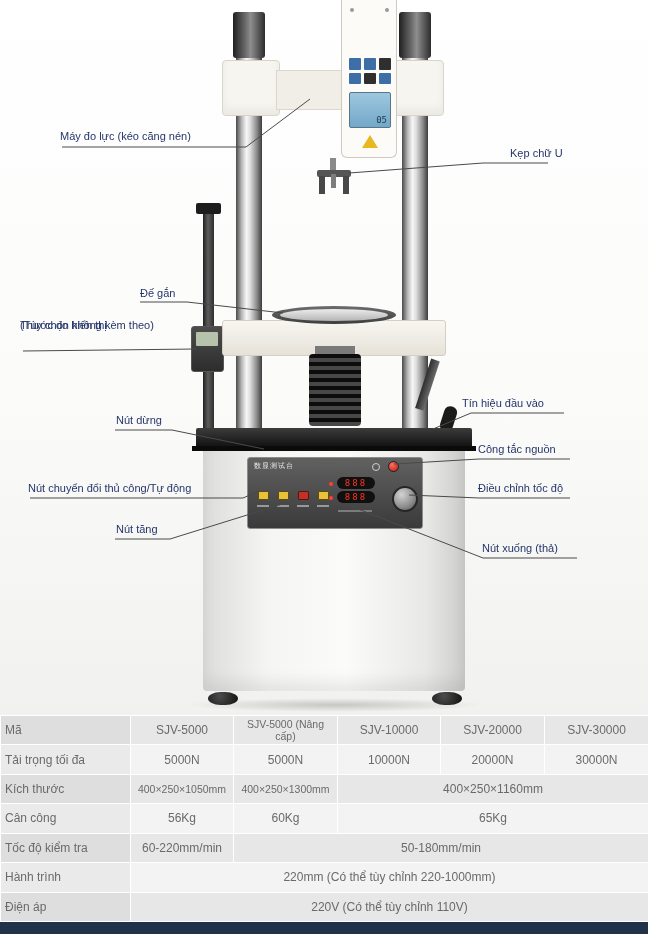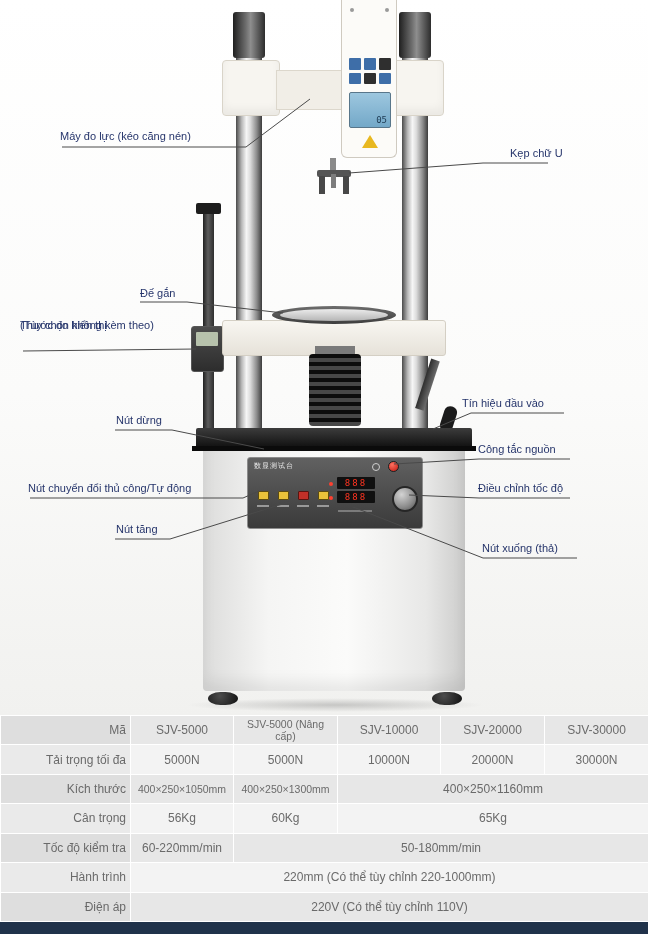--- a/index.html
+++ b/index.html
@@ -87,21 +87,21 @@
 
   
   .panel { left:247px; top:457px; width:176px; height:72px; border:1px solid #8c8c8c; border-radius:3px;
            background:linear-gradient(#616161,#3a3a3a); z-index:4; }
   .panel .p-label { left:6px; top:3px; font-size:7px; letter-spacing:1px; color:#e8e8e8; white-space:nowrap; }
   .panel .p-ring  { left:124px; top:5px; width:8px; height:8px; border:1px solid #cfcfcf; border-radius:50%; }
   .panel .p-power { left:140px; top:3px; width:11px; height:11px; border-radius:50%; border:1px solid #1e1e1e;
                     background:radial-gradient(circle at 35% 30%,#ff7160,#bf1810); }
   .panel .p-led { width:4px; height:4px; border-radius:50%; background:#ff4030; left:81px; }
   .panel .led1 { top:24px; } .panel .led2 { top:38px; }
-  .panel .disp { left:89px; top:19px; width:38px; height:12px; background:#101010; border-radius:1px;
+  .panel .disp { left:89px; top:19px; width:38px; height:12px; background:#101010; border-radius:6px;
                  font:9px "DejaVu Sans Mono",monospace; color:#ff3420; letter-spacing:2px;
                  display:flex; align-items:center; justify-content:center;text-align:center; }
   .panel .disp2 { top:33px; }
   .panel .knob { left:144px; top:28px; width:26px; height:26px; border-radius:50%; border:2px solid #262626;
                  background:radial-gradient(circle at 35% 30%,#d3d3d3,#8c8c8c 60%,#4f4f4f); }
   .panel .pb { width:11px; height:9px; top:33px; border:1px solid #5c4c10; border-radius:1px; background:#e9c23a; }
   .panel .pb1 { left:10px; } .panel .pb2 { left:30px; }
   .panel .pb3 { left:50px; background:#c23028; border-color:#5a1410; } .panel .pb4 { left:70px; }
   .panel .p-dash { width:12px; height:2px; background:rgba(255,255,255,.45); top:47px; }
   .panel .d1 { left:9px; } .panel .d2 { left:29px; } .panel .d3 { left:49px; } .panel .d4 { left:69px; }
@@ -127,21 +127,21 @@
   .ann8 { left:28px;  top:482px; }
   .ann9 { left:478px; top:482px; }
   .ann10{ left:116px; top:523px; }
   .ann11{ left:482px; top:542px; }
 
   
   .table-wrap { width:648px; height:207px; }
   table.spec { width:648px; height:207px; border-collapse:collapse; table-layout:fixed;
                font-size:12px; color:#6a6a6a; }
   table.spec th, table.spec td { border:1px solid #ffffff; height:29px; padding:0 4px; font-weight:normal; }
-  table.spec th { text-align:right; }
+  table.spec th { text-align:left; }
   table.spec td { text-align:center; }
   table.spec tr:nth-child(odd) td { background:#e7e7e7; }
   table.spec tr:nth-child(odd) th { background:#dedede; }
   table.spec tr:nth-child(even) td { background:#f3f3f3; }
   table.spec tr:nth-child(even) th { background:#eaeaea; }
   table.spec .sm { font-size:10.5px; }
 
   .bottom-bar { width:648px; height:12px; background:#20324a; }
 </style>
 </head>
@@ -287,21 +287,21 @@
           <td>20000N</td>
           <td>30000N</td>
         </tr>
         <tr>
           <th>Kích thước</th>
           <td class="sm">400×250×1050mm</td>
           <td class="sm">400×250×1300mm</td>
           <td colspan="3">400×250×1160mm</td>
         </tr>
         <tr>
-          <th>Cân trọng</th>
+          <th>Cân công</th>
           <td>56Kg</td>
           <td>60Kg</td>
           <td colspan="3">65Kg</td>
         </tr>
         <tr>
           <th>Tốc độ kiểm tra</th>
           <td>60-220mm/min</td>
           <td colspan="4">50-180mm/min</td>
         </tr>
         <tr>

